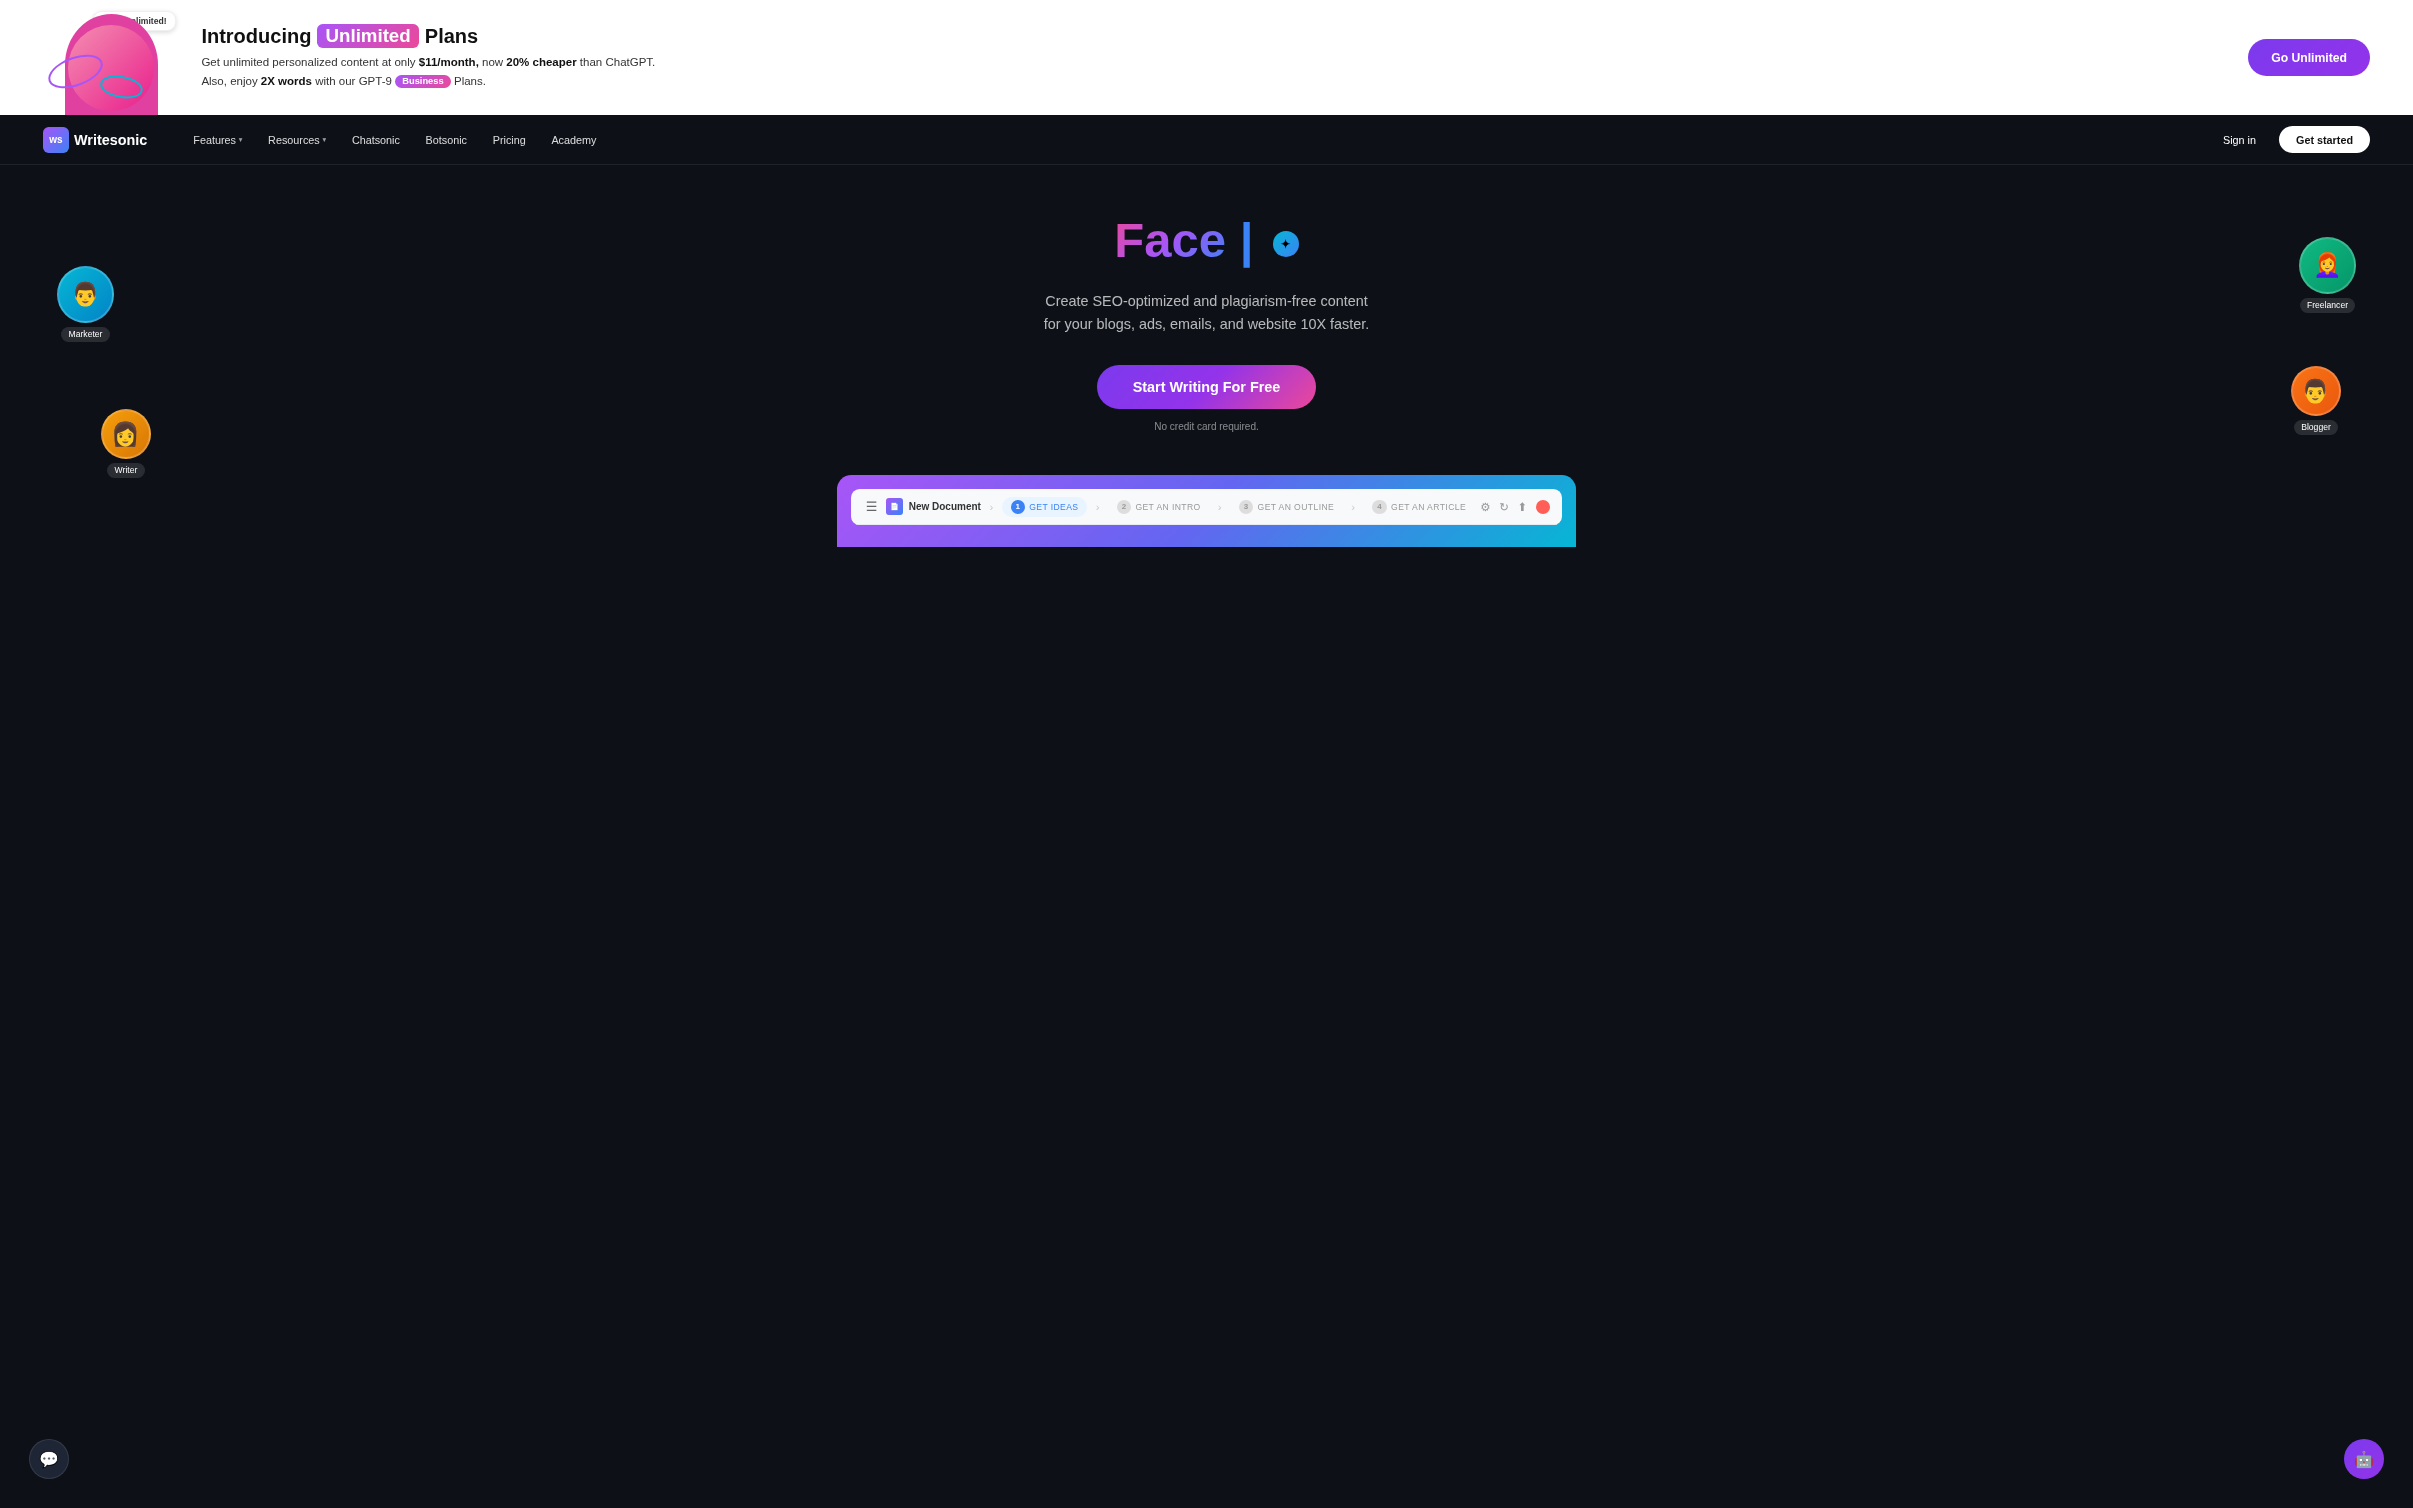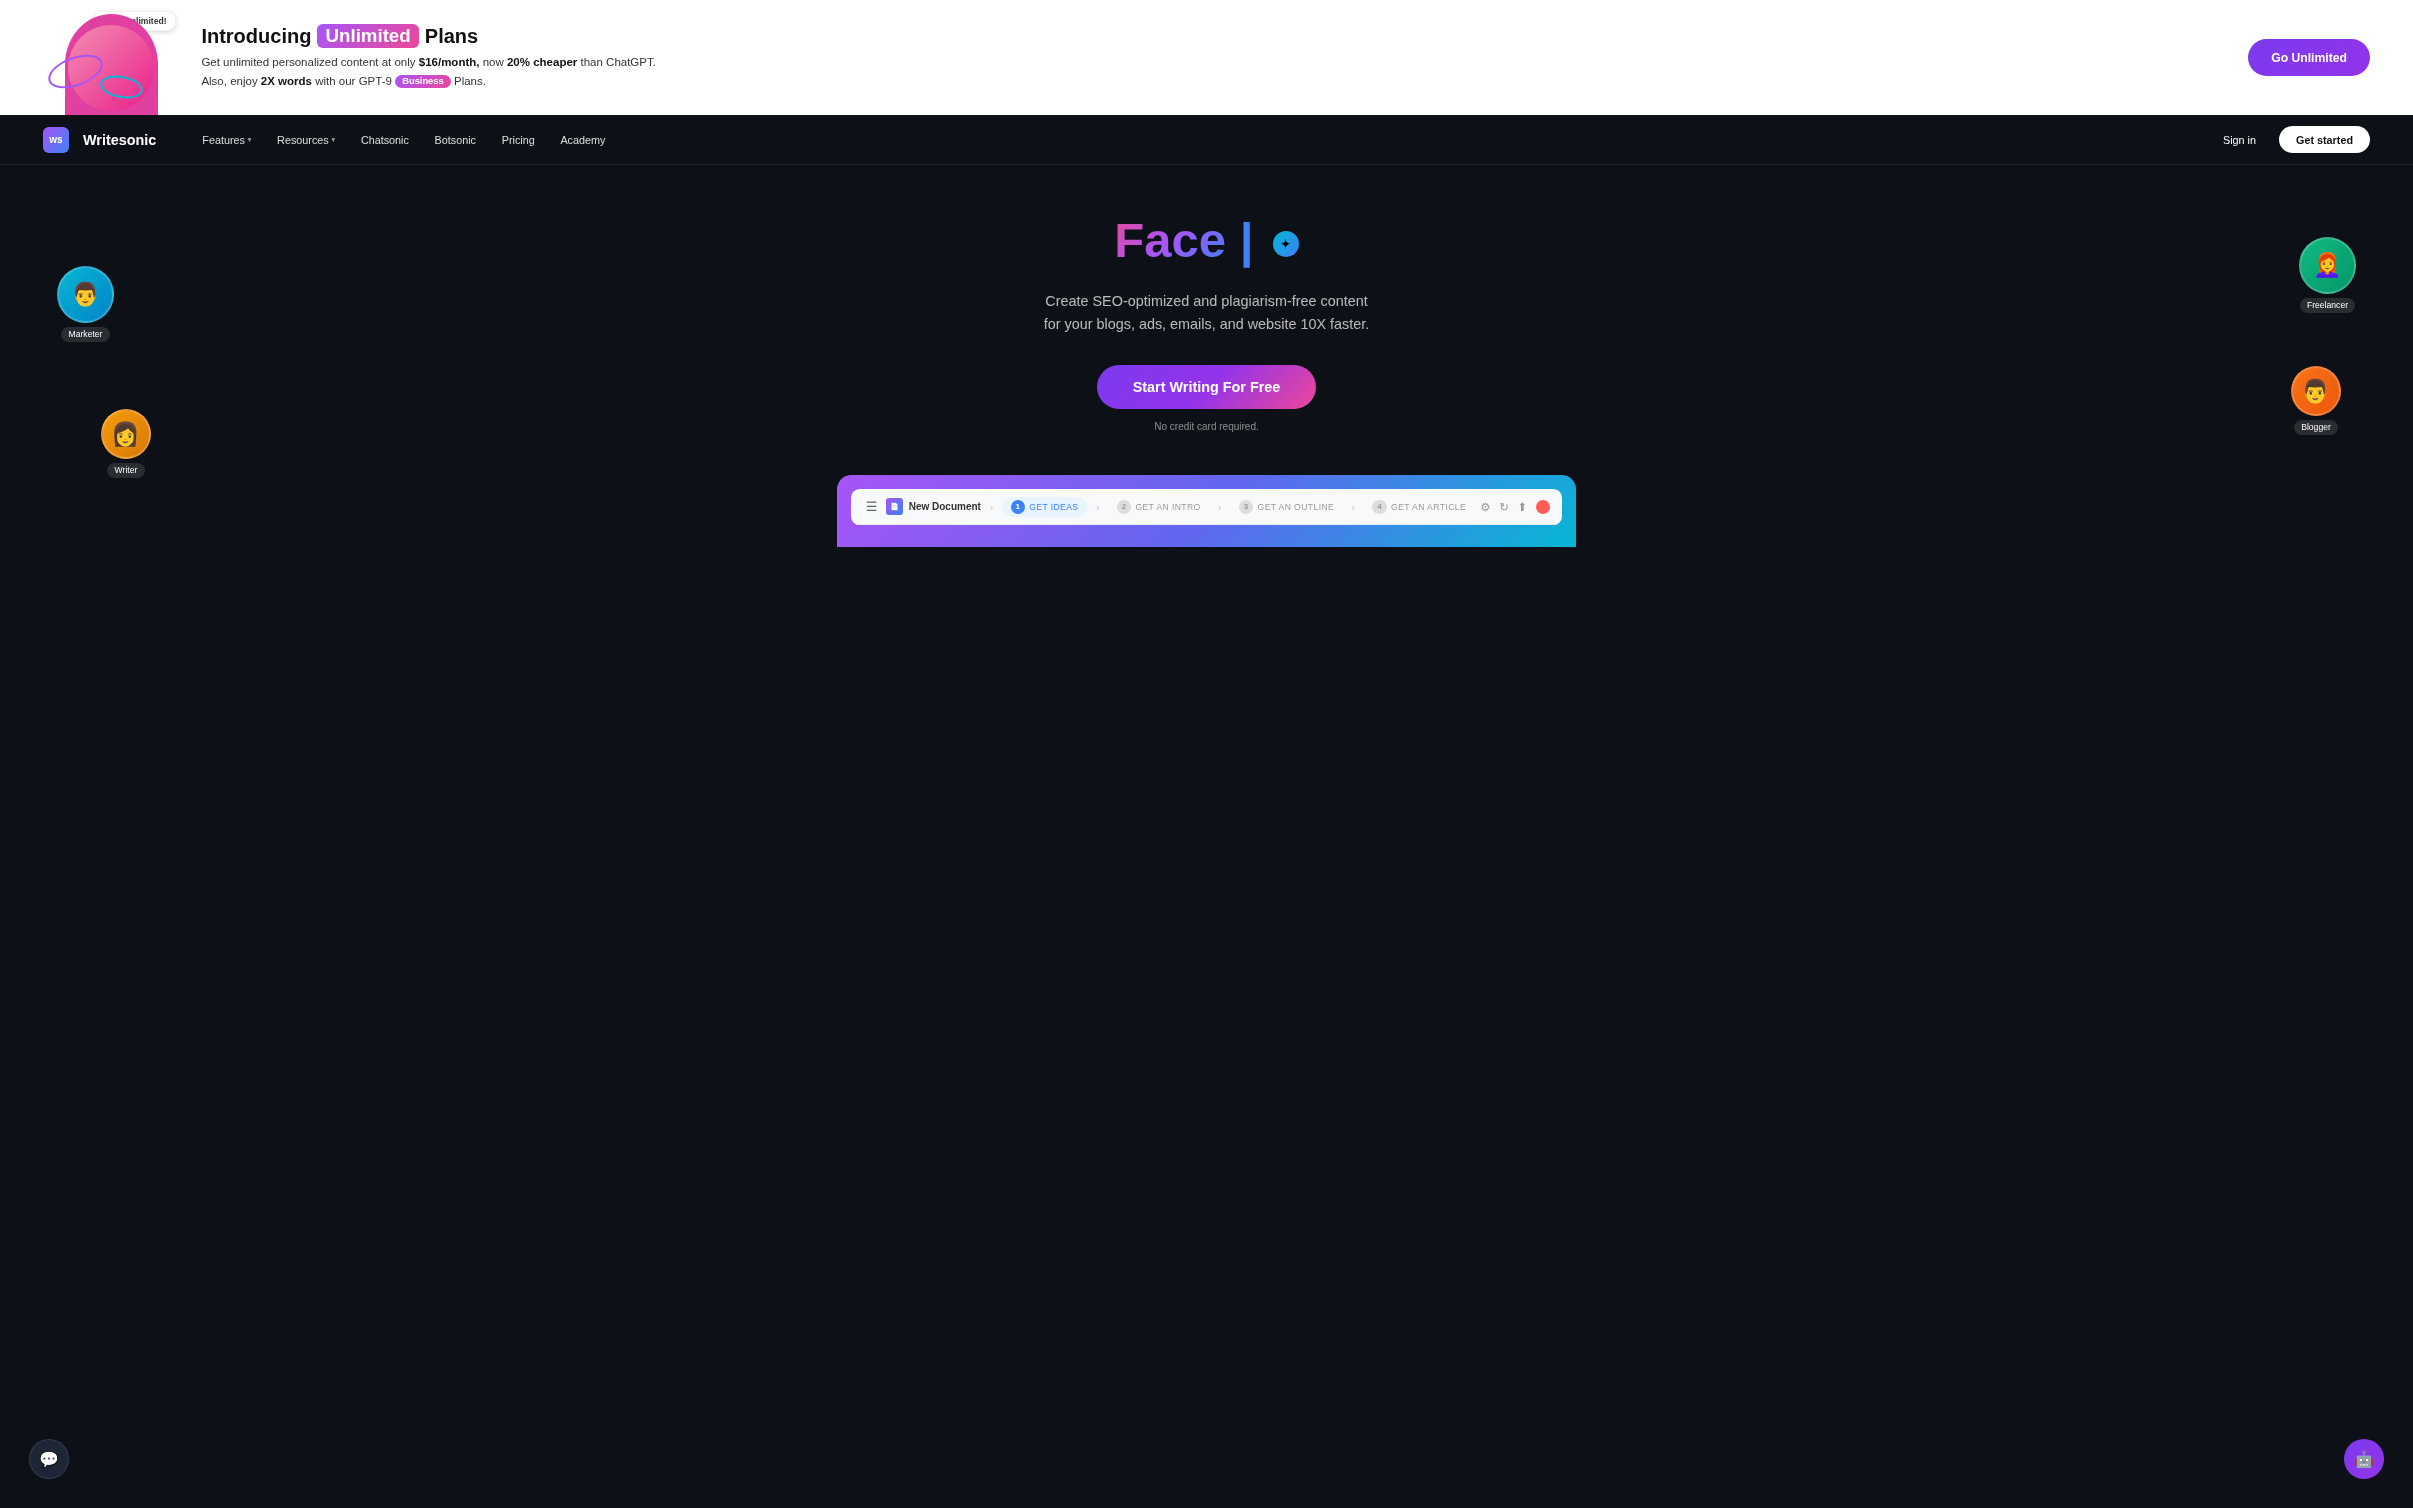--- a/index.html
+++ b/index.html
@@ -123,21 +123,21 @@
       background: #0d1117;
       display: flex;
       align-items: center;
       padding: 0 43px;
       height: 50px;
       border-bottom: 0.7px solid rgba(255,255,255,0.08);
     }
     .logo {
       display: flex;
       align-items: center;
-      gap: 14px;
+      gap: 5px;
       margin-right: 36px;
       text-decoration: none;
     }
     .logo-icon {
       width: 26px; height: 26px;
       background: linear-gradient(135deg, #a855f7, #3b82f6);
       border-radius: 5.7px;
       display: flex; align-items: center; justify-content: center;
       font-size: 10px; font-weight: 700; color: white;
     }
@@ -433,21 +433,21 @@
     <div class="banner-ellipse2"></div>
   </div>
   <div class="banner-content">
     <div class="banner-title">
       <span>Introducing</span>
       <span class="unlimited-badge">Unlimited</span>
       <span>Plans</span>
     </div>
     <div class="banner-desc">
       <span>Get unlimited personalized content at only</span>
-      <strong>$16/month,</strong>
+      <strong>$11/month,</strong>
       <span> now </span>
       <strong>20% cheaper</strong>
       <span>than ChatGPT.</span><br>
       <span>Also, enjoy </span>
       <strong>2X words</strong>
       <span> with our GPT-9 </span>
       <span class="business-badge">Business</span>
       <span> Plans.</span>
     </div>
   </div>

